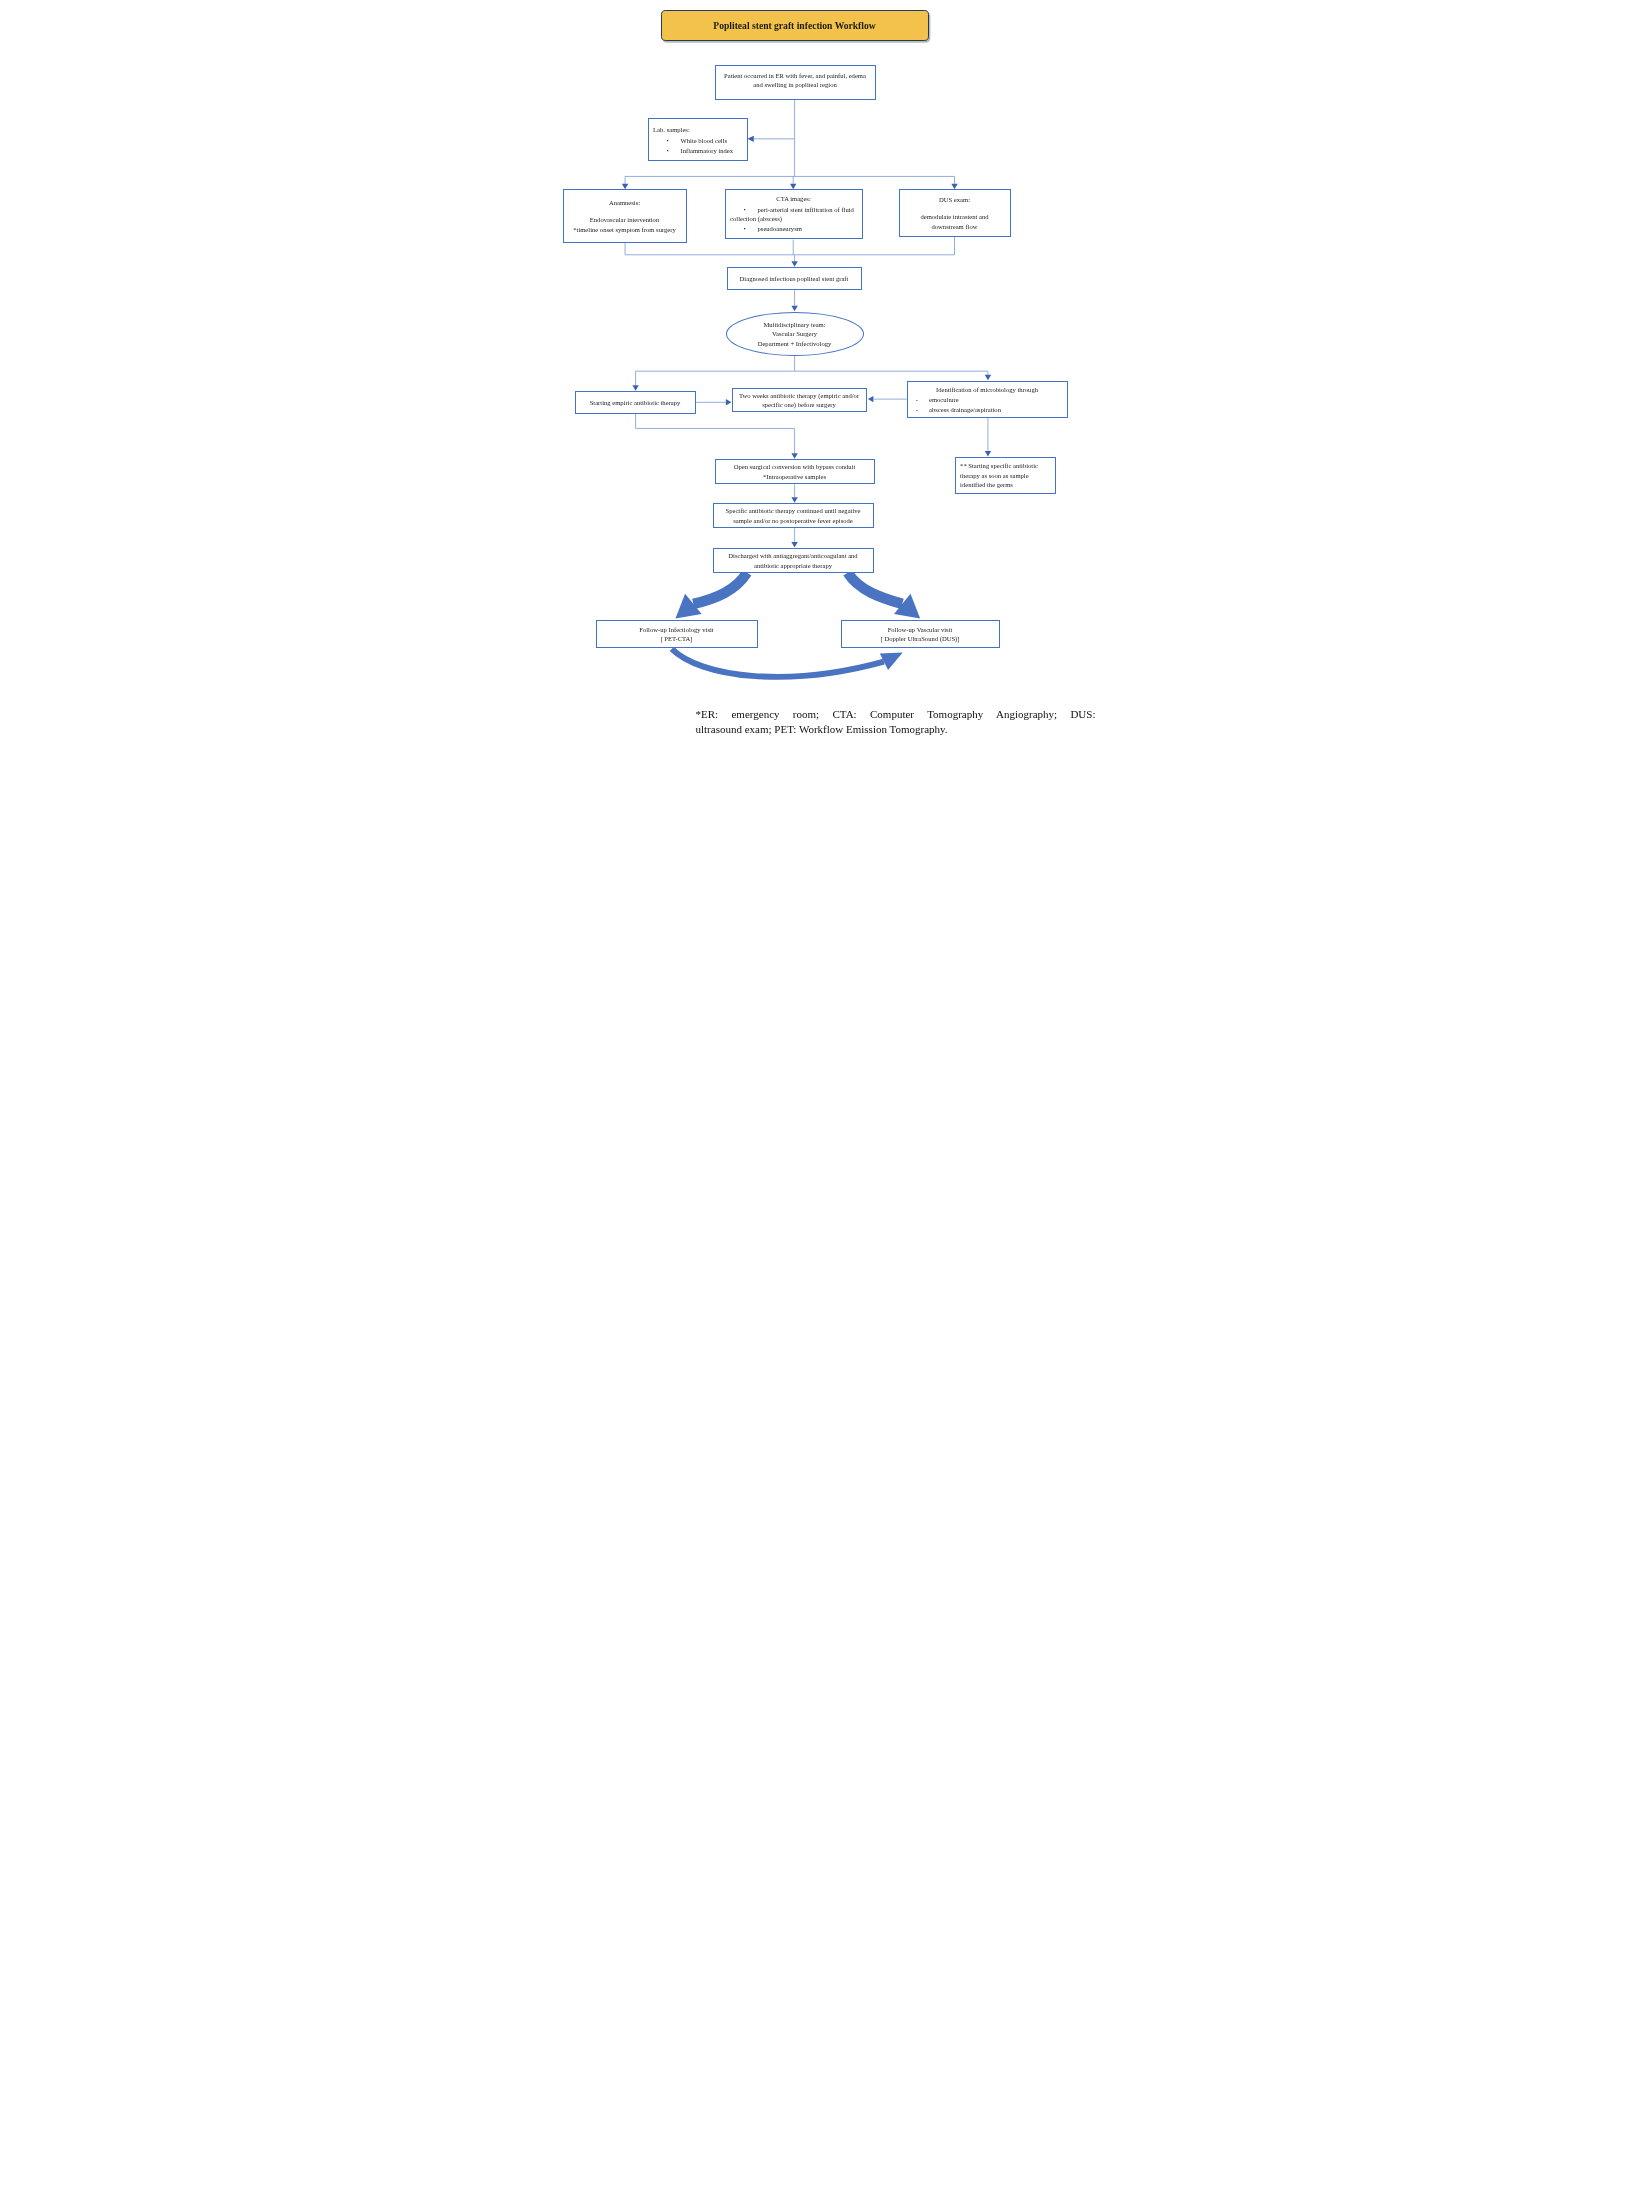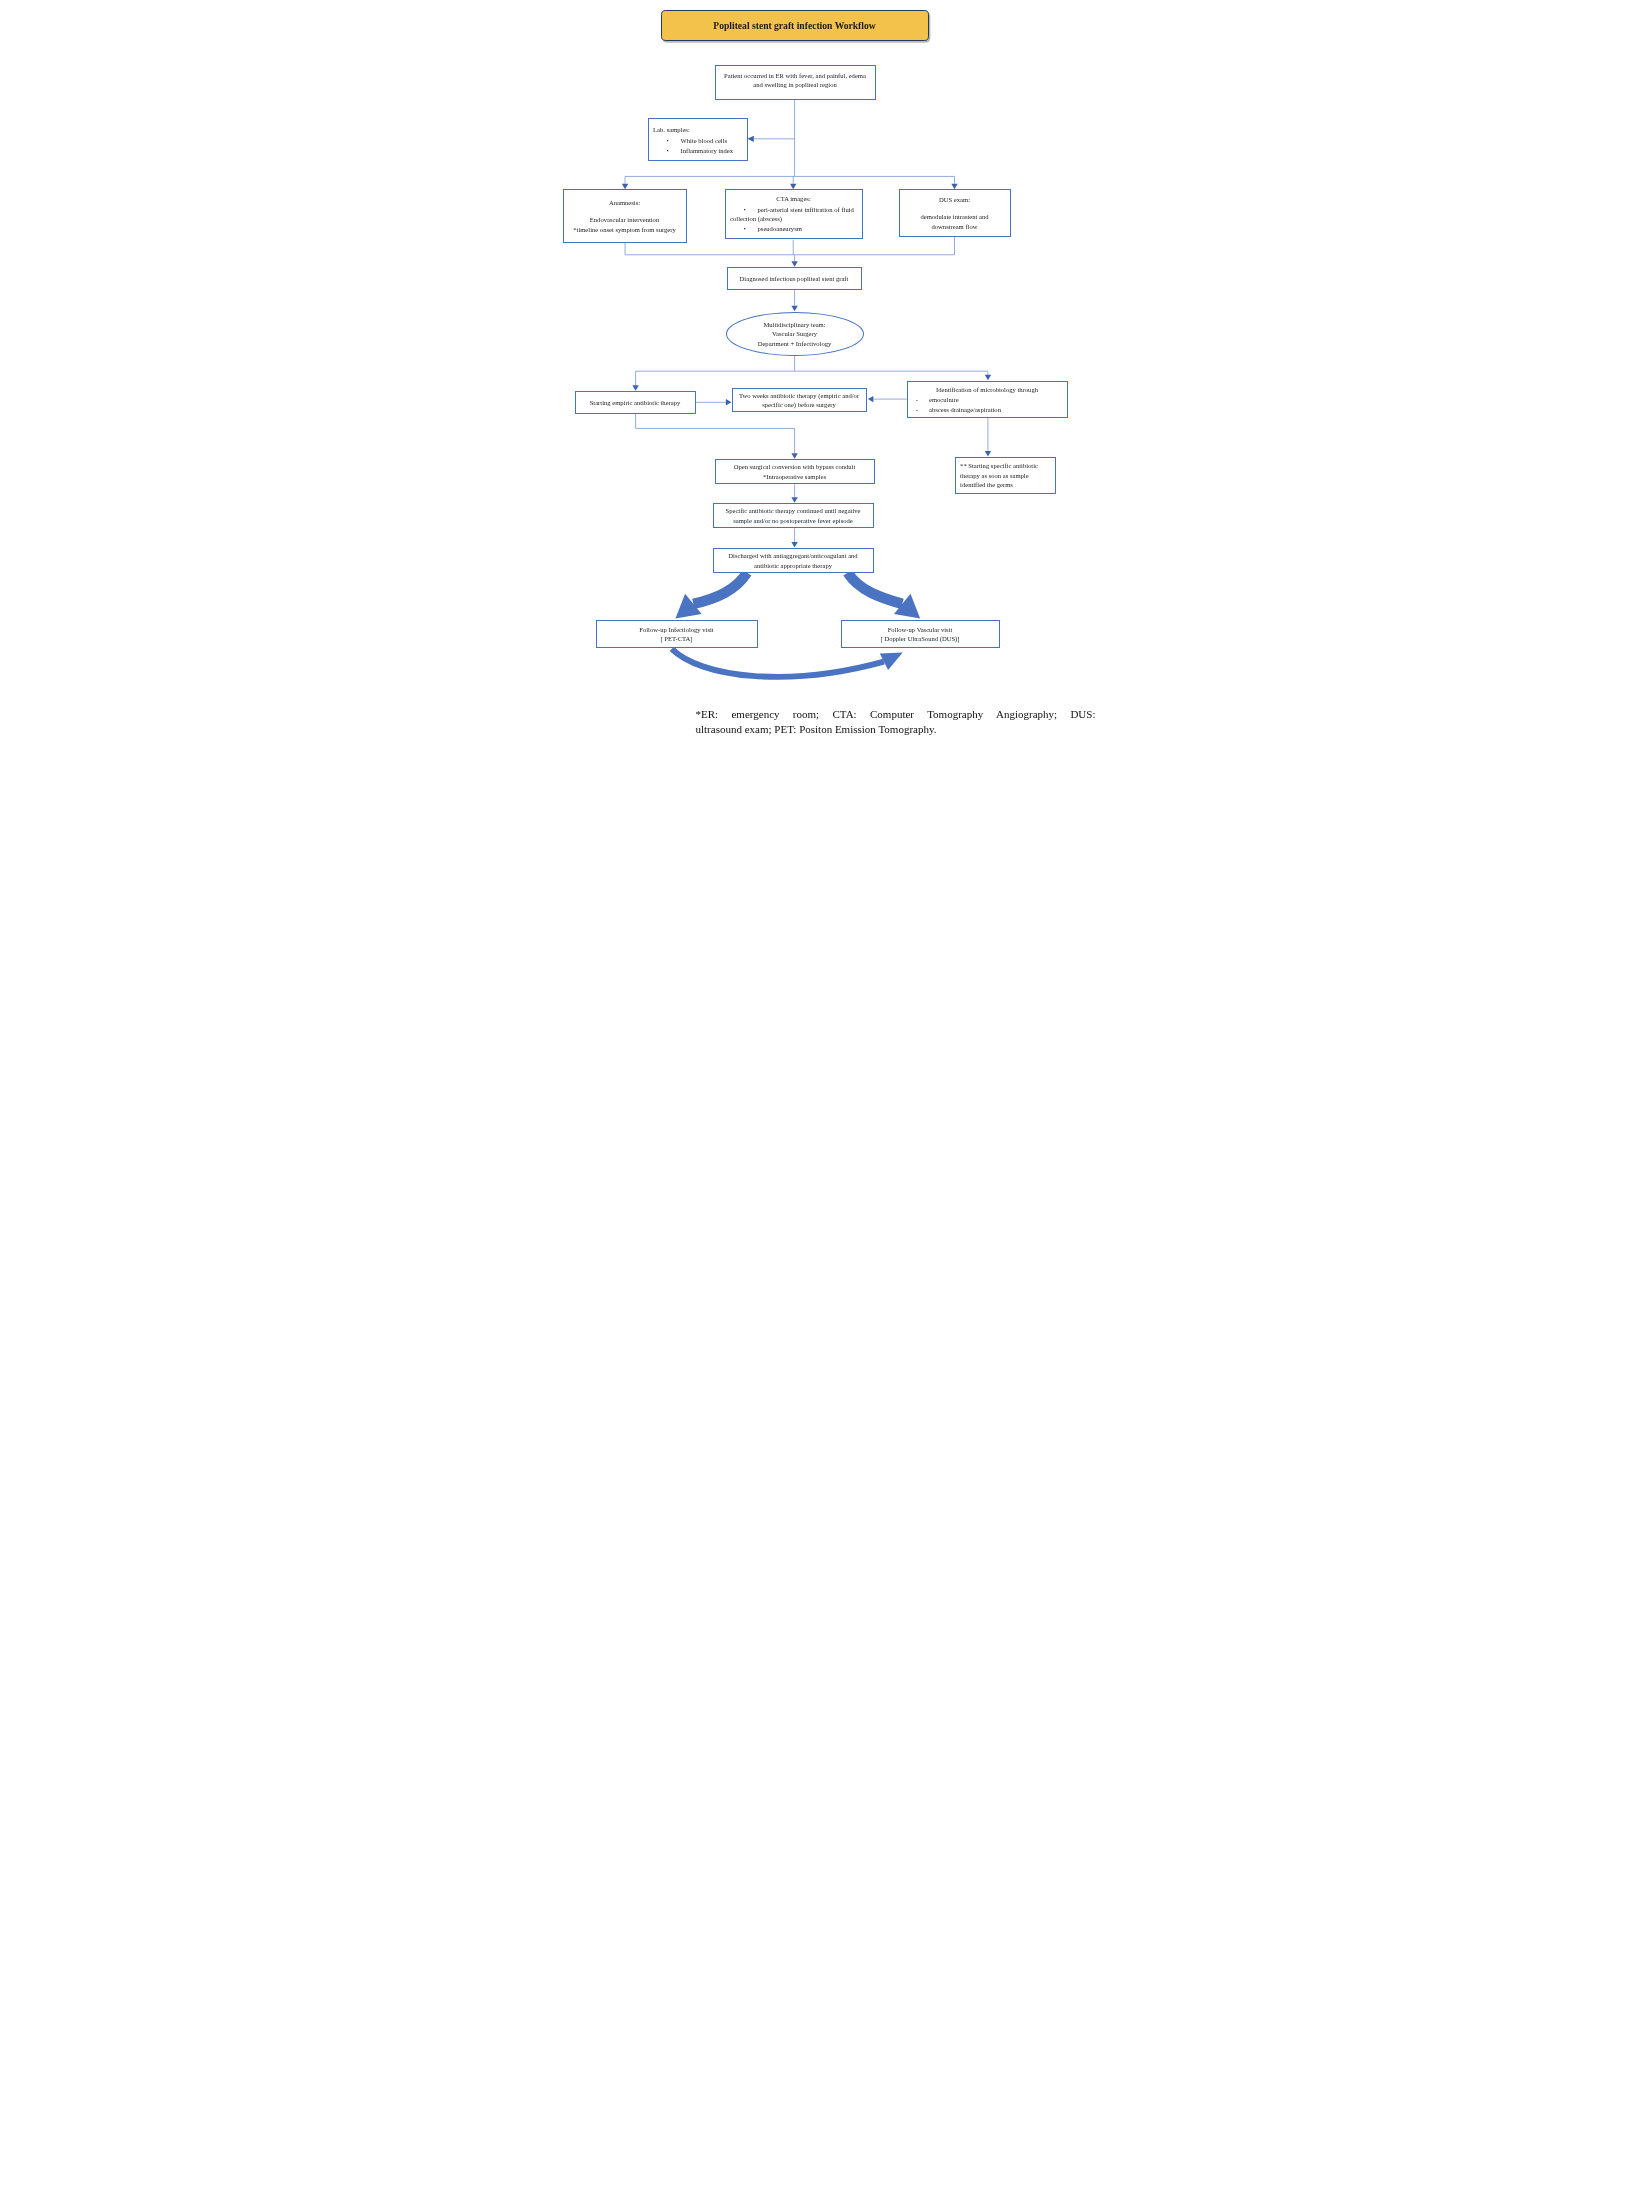--- a/index.html
+++ b/index.html
@@ -218,17 +218,17 @@
     <p>[ PET-CTA]</p>
   </div>
 
   <div class="box" style="left:292px;top:620px;width:159px;height:28px;">
     <p>Follow-up Vascular visit</p>
     <p>[ Doppler UltraSound (DUS)]</p>
   </div>
 
   <div class="footnote">
     <div class="l1">*ER: emergency room; CTA: Computer Tomography Angiography; DUS:</div>
-    <div class="l2">ultrasound exam; PET: Positon Emission Tomography.</div>
+    <div class="l2">ultrasound exam; PET: Workflow Emission Tomography.</div>
   </div>
 
 </div>
 
 
 </body></html>

